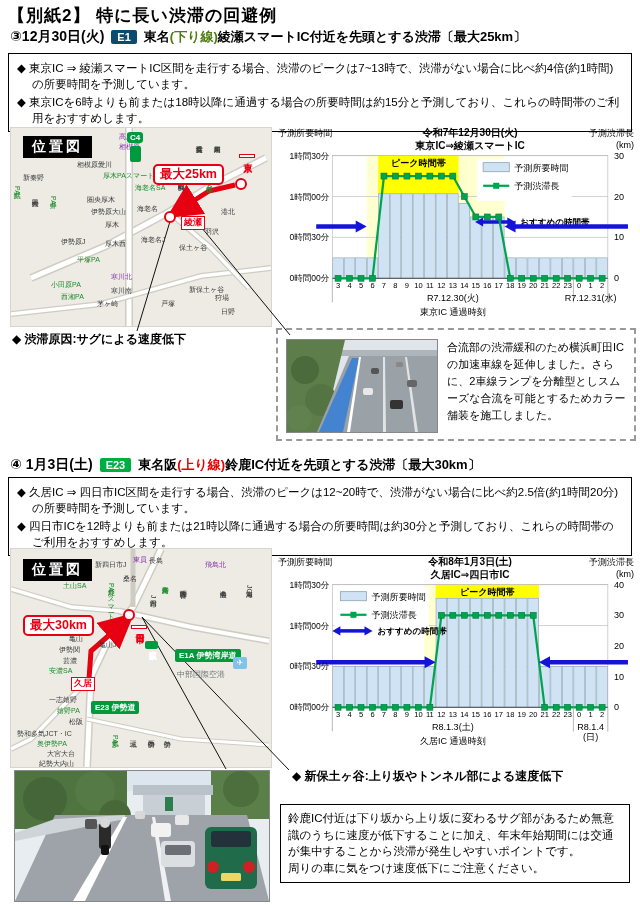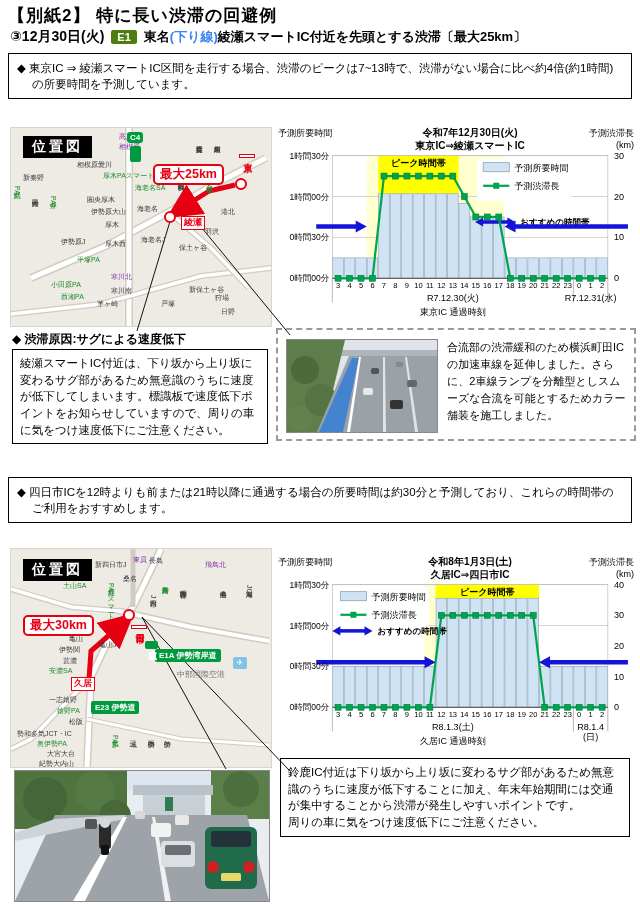--- a/index.html
+++ b/index.html
@@ -52,26 +52,27 @@
     <line x1="171" y1="218" x2="137" y2="331" stroke="#111" stroke-width="1"></line>
     <line x1="197" y1="222" x2="290" y2="335" stroke="#111" stroke-width="1"></line>
     <line x1="142" y1="617" x2="226" y2="769" stroke="#111" stroke-width="1"></line>
     <line x1="142" y1="617" x2="289" y2="770" stroke="#111" stroke-width="1"></line>
   </svg>
 
   <div class="abs h1">【別紙2】 特に長い渋滞の回避例</div>
 
   <div class="abs sec-title" style="left:10px;top:28px">
     <span class="sec-num">③12月30日(火)</span>
-    <span class="ebadge" style="background:#4d7c0f">E1</span>
-    <span class="route"><span>東名</span><span style="color:#3b82f6">(下り線)</span><span>綾瀬スマートIC付近を先頭とする渋滞〔最大25km〕</span></span>
+    <span class="ebadge" style="background:#0c4a6e">E1</span>
+    <span class="route"><span>東名</span><span style="color:#4d7c0f">(下り線)</span><span>綾瀬スマートIC付近を先頭とする渋滞〔最大25km〕</span></span>
   </div>
 
   <div class="abs bullets" style="left:8px;top:53px;width:604px">
     <div class="bullet">◆ 東京IC ⇒ 綾瀬スマートIC区間を走行する場合、渋滞のピークは7~13時で、渋滞がない場合に比べ約4倍(約1時間)の所要時間を予測しています。</div>
+    <div class="bullet">◆ 東京ICを6時よりも前または18時以降に通過する場合の所要時間は約15分と予測しており、これらの時間帯のご利用をおすすめします。</div>
   </div>
 
   <div id="map1" class="abs map" style="left:10px;top:127px;width:260px;height:198px">
     <svg class="abs" style="left:0;top:0" width="260" height="198" viewBox="0 0 260 198">
       <defs>
         <marker id="rah" markerWidth="7" markerHeight="7" refX="4" refY="3.5" orient="auto">
           <polygon points="0,0 7,3.5 0,7" fill="#e60012"></polygon>
         </marker>
       </defs>
 
@@ -240,21 +241,20 @@
       <text x="324.29166666666663" y="162" text-anchor="middle" font-size="7.5">2</text>
       <line x1="56" x2="56" y1="152" y2="176" stroke="#999" stroke-width="0.7"></line>
       <line x1="295.75" x2="295.75" y1="152" y2="176" stroke="#999" stroke-width="0.7"></line>
       <line x1="330" x2="330" y1="152" y2="176" stroke="#999" stroke-width="0.7"></line>
       <text x="175.875" y="175" text-anchor="middle" font-size="9">R7.12.30(火)</text>
       <text x="312.875" y="175" text-anchor="middle" font-size="9">R7.12.31(水)</text>
       <text x="175.875" y="189" text-anchor="middle" font-size="9">東京IC 通過時刻</text>
     </svg>
 
   <div class="abs cause-h" style="left:12px;top:331px">◆ 渋滞原因:サグによる速度低下</div>
-  <div class="abs cause-box" style="left:12px;top:349px;width:240px">綾瀬スマートIC付近は、下り坂から上り坂に変わるサグ部があるため無意識のうちに速度が低下してしまいます。標識板で速度低下ポイントをお知らせしていますので、周りの車に気をつけ速度低下にご注意ください。</div>
 
   <div class="abs infobox" style="left:276px;top:328px;width:340px">
     <div class="info-flex">
       <span class="photo-frame">
         <svg width="150" height="92" viewBox="0 0 150 92">
           <rect width="150" height="92" fill="#dfe5ea"></rect>
           <rect x="0" y="10" width="150" height="6" fill="#aeb6bc"></rect>
           <polygon points="0,0 58,0 36,92 0,92" fill="#5d7d4a"></polygon>
           <circle cx="18" cy="30" r="14" fill="#4c6b3c"></circle>
           <circle cx="34" cy="60" r="16" fill="#547543"></circle>
@@ -268,22 +268,28 @@
           <rect x="120" y="40" width="10" height="7" rx="2" fill="#666"></rect>
           <rect x="84" y="28" width="8" height="6" rx="2" fill="#555"></rect>
           <rect x="109" y="22" width="7" height="5" rx="1.5" fill="#888"></rect>
           <rect x="76" y="48" width="10" height="7" rx="2" fill="#e8e8e8"></rect>
         </svg>
       </span>
       <div class="info-text">合流部の渋滞緩和のため横浜町田ICの加速車線を延伸しました。さらに、2車線ランプを分離型としスムーズな合流を可能とするためカラー舗装を施工しました。</div>
     </div>
   </div>
 
+  <div class="abs sec-title" style="left:10px;top:456px">
+    <span class="sec-num">④ 1月3日(土)</span>
+    <span class="ebadge" style="background:#00ad43">E23</span>
+    <span class="route"><span>東名阪</span><span style="color:#e60000">(上り線)</span><span>鈴鹿IC付近を先頭とする渋滞〔最大30km〕</span></span>
+  </div>
 
   <div class="abs bullets" style="left:8px;top:477px;width:604px">
+    <div class="bullet">◆ 久居IC ⇒ 四日市IC区間を走行する場合、渋滞のピークは12~20時で、渋滞がない場合に比べ約2.5倍(約1時間20分)の所要時間を予測しています。</div>
     <div class="bullet">◆ 四日市ICを12時よりも前または21時以降に通過する場合の所要時間は約30分と予測しており、これらの時間帯のご利用をおすすめします。</div>
   </div>
 
   <div id="map2" class="abs map" style="left:10px;top:548px;width:260px;height:218px">
     <svg class="abs" style="left:0;top:0" width="260" height="218" viewBox="0 0 260 218">
       <defs>
         <marker id="rah2" markerWidth="7" markerHeight="7" refX="4" refY="3.5" orient="auto">
           <polygon points="0,0 7,3.5 0,7" fill="#e60012"></polygon>
         </marker>
       </defs>
@@ -300,21 +306,21 @@
       <polyline points="76,170 170,190 258,196" fill="none" stroke="#ffffff" stroke-width="3"></polyline>
 
       <polyline points="78,130 80,102 112,74" fill="none" stroke="#e60012" stroke-width="5" marker-end="url(#rah2)"></polyline>
     </svg>
     <div class="abs maptag" style="left:12px;top:10px">位置図</div>
     <div class="abs maxbadge" style="left:12px;top:66px">最大30km</div>
     <div class="abs redbadge vert" style="left:120px;top:76px">四日市</div>
     <div class="abs marker" style="left:112px;top:60px"></div>
     <div class="abs redbadge" style="left:60px;top:128px">久居</div>
     <div class="abs marker" style="left:72px;top:130px"></div>
-    <div class="abs gbadge" style="left:144px;top:100px">E1A 伊勢湾岸道</div>
+    <div class="abs gbadge" style="left:164px;top:100px">E1A 伊勢湾岸道</div>
     <div class="abs gbadge" style="left:80px;top:152px">E23 伊勢道</div>
     <div class="abs gbadge vert" style="left:134px;top:92px">東名阪道</div>
     <div class="abs airport" style="left:166px;top:120px">中部国際空港</div>
     <div class="abs" style="left:222px;top:108px;width:14px;height:12px;background:#7fc3e8;border-radius:2px;color:#fff;font-size:8px;text-align:center;line-height:12px;z-index:4">✈</div>
   <div class="mlabel" style="left: 84px; top: 12px;">新四日市J</div>
       <div class="mlabel g" style="left: 52px; top: 33px;">土山SA</div>
       <div class="mlabel g vert" style="left: 96px; top: 34px;">鈴鹿PAスマート</div>
       <div class="mlabel p" style="left: 122px; top: 7px;">東員</div>
       <div class="mlabel" style="left: 112px; top: 26px;">桑名</div>
       <div class="mlabel" style="left: 138px; top: 8px;">長島</div>
@@ -489,17 +495,17 @@
       <circle cx="234" cy="96" r="6" fill="#cc2222"></circle>
       <rect x="206" y="102" width="20" height="8" rx="1.5" fill="#e8d86a"></rect>
       <rect x="84" y="52" width="12" height="26" rx="3" fill="#2a2a2a"></rect>
       <circle cx="90" cy="52" r="5" fill="#d8d8d8"></circle>
       <rect x="86" y="74" width="8" height="10" rx="2" fill="#111"></rect>
       <rect x="70" y="48" width="12" height="10" rx="2" fill="#555"></rect>
     </svg>
   </span>
 
   <div class="abs cause-h" style="left:292px;top:768px">◆ 新保土ヶ谷:上り坂やトンネル部による速度低下</div>
-  <div class="abs cause-box" style="left:280px;top:758px;width:334px">鈴鹿IC付近は下り坂から上り坂に変わるサグ部があるため無意識のうちに速度が低下することに加え、年末年始期間には交通が集中することから渋滞が発生しやすいポイントです。
+  <div class="abs cause-box" style="left:280px;top:804px;width:334px">鈴鹿IC付近は下り坂から上り坂に変わるサグ部があるため無意識のうちに速度が低下することに加え、年末年始期間には交通が集中することから渋滞が発生しやすいポイントです。
 周りの車に気をつけ速度低下にご注意ください。</div>
 
 
 </div>
 
 </body></html>

